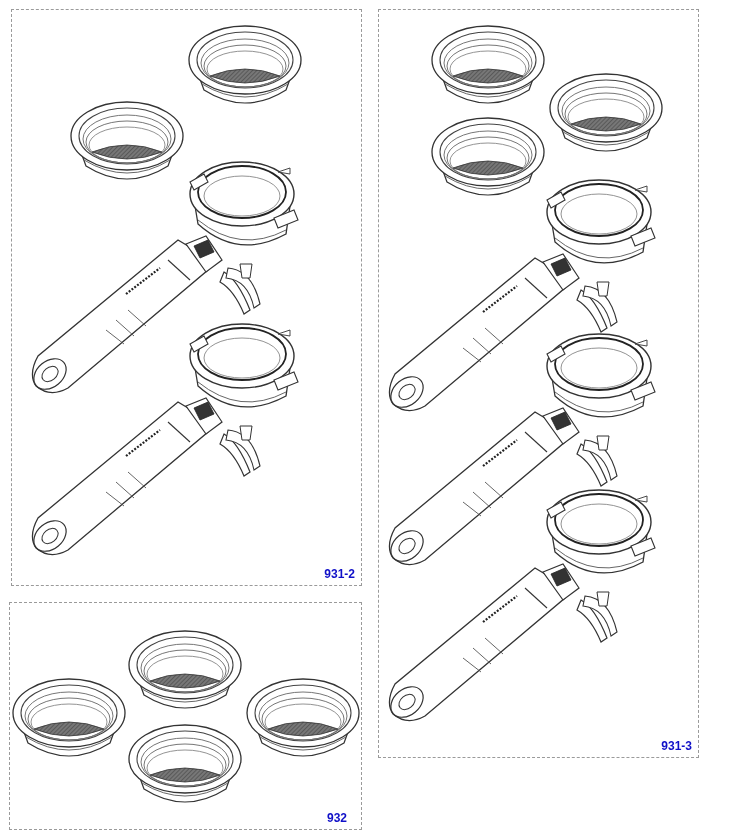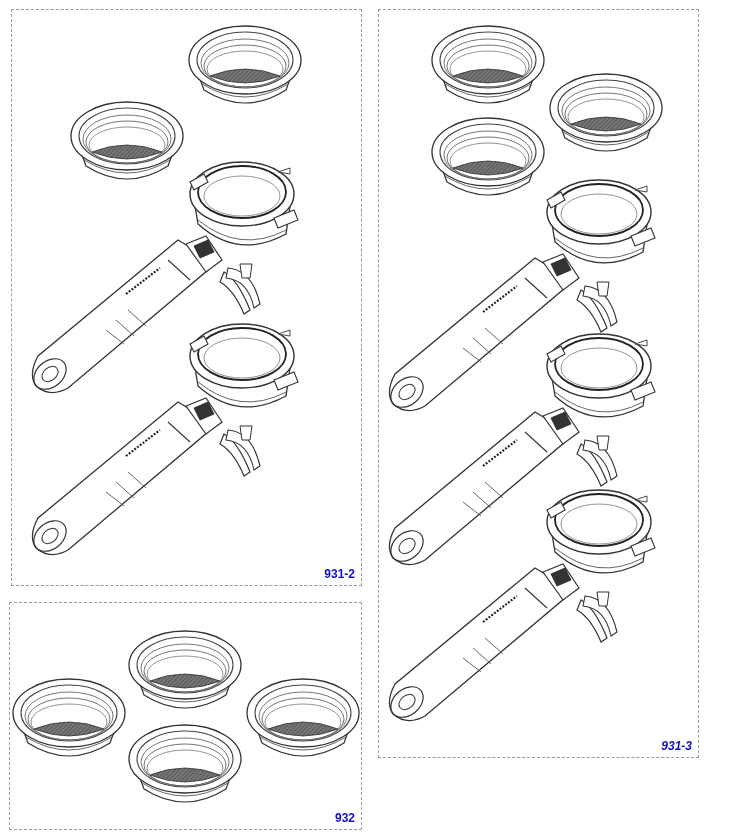--- a/index.html
+++ b/index.html
@@ -67,33 +67,33 @@
 <div class="panel" style="left:11px; top:9px; width:351px; height:577px;">
   <svg class="art" width="351" height="577">
     <use href="#basket" x="176" y="14"></use>
     <use href="#basket" x="58" y="90"></use>
     <use href="#portafilter" x="16" y="150"></use>
     <use href="#portafilter" x="16" y="312"></use>
   </svg>
   <span class="label" style="right:6px; bottom:4px;">931-2</span>
 </div>
 
-<div class="panel" style="left:378px; top:9px; width:321px; height:749px;font-style:italic;">
+<div class="panel" style="left:378px; top:9px; width:321px; height:749px;">
   <svg class="art" width="321" height="749">
     <use href="#basket" x="52" y="14"></use>
     <use href="#basket" x="170" y="62"></use>
     <use href="#basket" x="52" y="106"></use>
     <use href="#portafilter" x="6" y="168"></use>
     <use href="#portafilter" x="6" y="322"></use>
     <use href="#portafilter" x="6" y="478"></use>
   </svg>
   <span class="label" style="right:6px; bottom:4px;">931-3</span>
 </div>
 
 <div class="panel" style="left:9px; top:602px; width:353px; height:228px;">
   <svg class="art" width="353" height="228">
     <use href="#basket" x="118" y="26"></use>
     <use href="#basket" x="2" y="74"></use>
     <use href="#basket" x="236" y="74"></use>
     <use href="#basket" x="118" y="120"></use>
   </svg>
-  <span class="label" style="right:6px; bottom:4px;">932</span>
+  <span class="label" style="right:14px; bottom:4px;">932</span>
 </div>
 
 </body></html>

